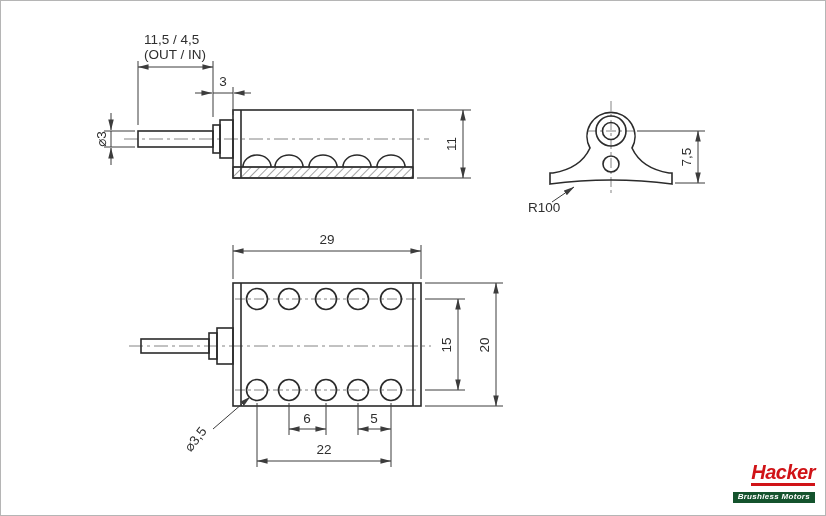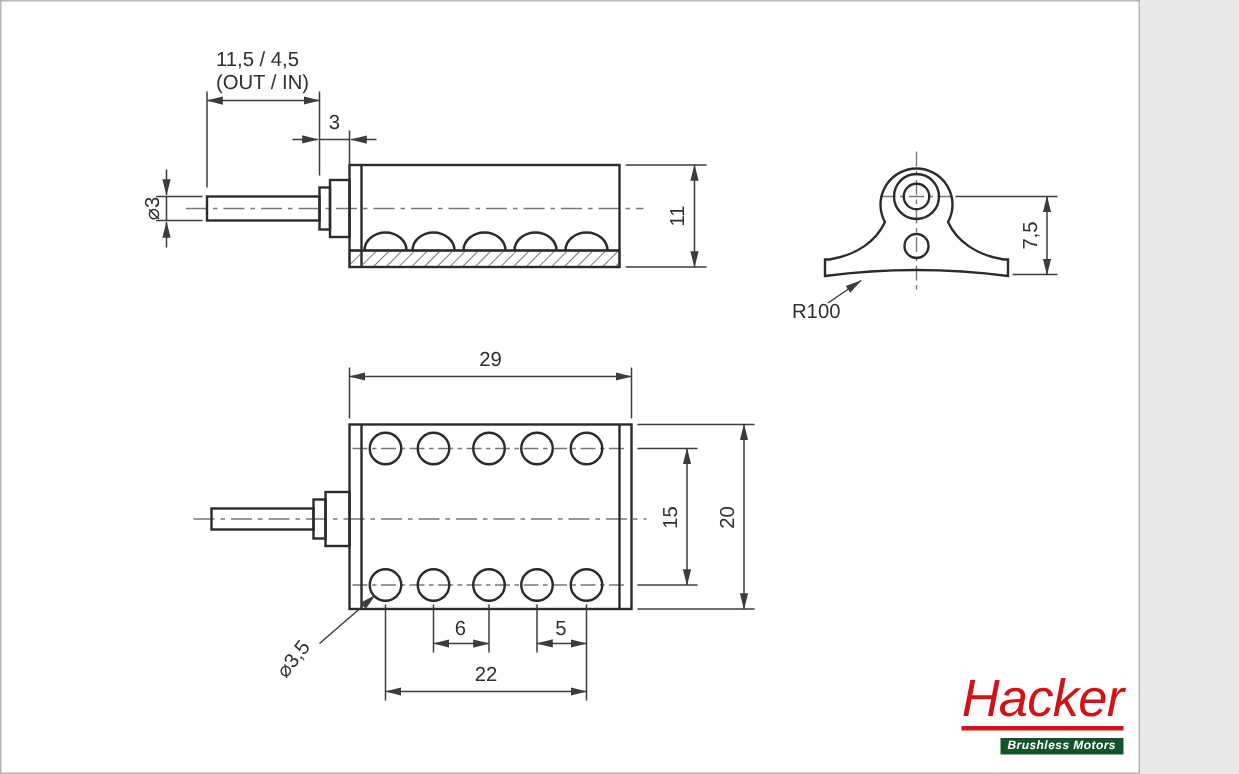--- a/index.html
+++ b/index.html
@@ -1,18 +1,18 @@
 <!DOCTYPE html>
 <html><head>
 <meta charset="utf-8">
 <style>
   html,body{margin:0;padding:0;background:#e8e8e8;}
   .page{
     position:relative;
-    width:760px;height:516px;
+    width:826px;height:516px;
     background:#ffffff;
     border:1px solid #b5b5b5;
     box-sizing:border-box;
     overflow:hidden;
     font-family:"Liberation Sans", sans-serif;
   }
   svg text{
     font-family:"Liberation Sans", sans-serif;
     font-size:13.5px;
     fill:#2f2f2f;
@@ -21,22 +21,22 @@
     position:absolute;
     right:10px;
     bottom:12px;
     text-align:right;
     line-height:1;
   }
   .logo .brand{
     display:inline-block;
     color:#d01317;
     font-style:italic;
-    font-weight:normal;
-    font-size:35px;
+    font-weight:bold;
+    font-size:20px;
     letter-spacing:-0.5px;
     border-bottom:3px solid #d01317;
     padding-bottom:1px;
   }
   .logo .bar{
     display:inline-block;
     background:#14532d;
     color:#ffffff;
     font-style:italic;
     font-weight:bold;

